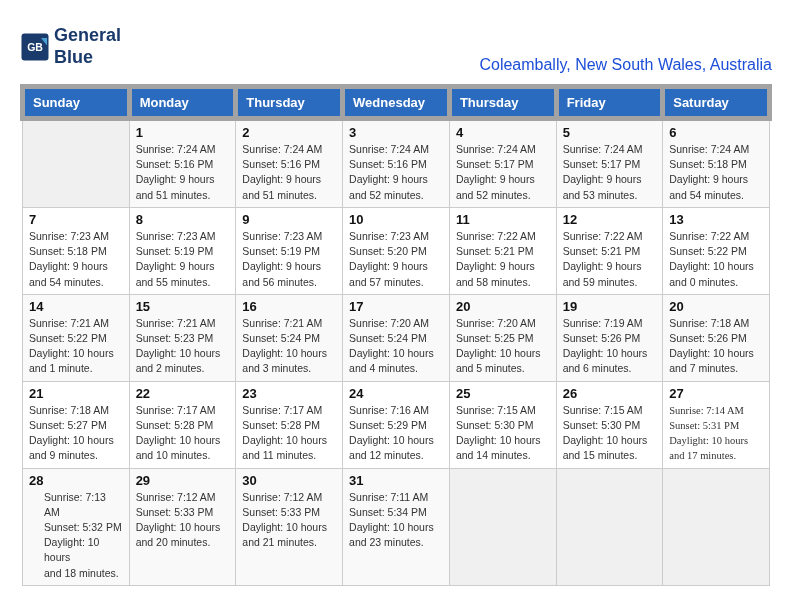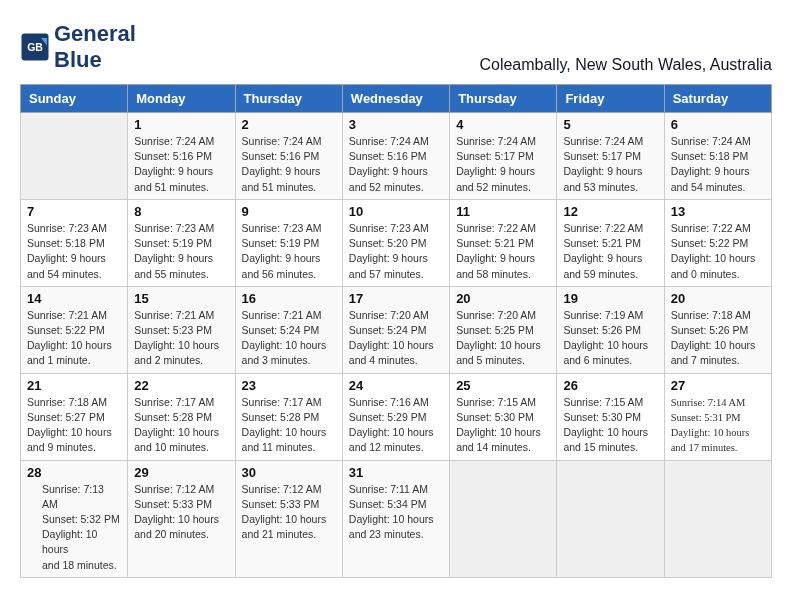--- a/index.html
+++ b/index.html
@@ -14,58 +14,58 @@
       display: flex;
       justify-content: space-between;
       align-items: center;
       margin-bottom: 10px;
     }
     .logo {
       display: flex;
       align-items: center;
     }
     .logo-text {
-      font-size: 22px;
+      font-size: 18px;
       font-weight: bold;
       color: #1a3a6b;
       line-height: 1.2;
     }
     .logo-icon {
       width: 30px;
       height: 30px;
       margin-right: 4px;
     }
     .title-area {
       text-align: right;
     }
     .month-title {
       font-size: 42px;
       font-weight: bold;
       color: #1a3a6b;
       line-height: 1.1;
     }
     .location-title {
       font-size: 16px;
-      color: #0f172a;
+      color: #1d4ed8;
       font-weight: normal;
       margin-top: 36px;
     }
     .calendar-table {
       width: 100%;
       border-collapse: collapse;
       font-size: 11px;
     }
     .calendar-table th {
       background-color: #2a6abf;
       color: white;
       text-align: left;
       padding: 6px 8px;
       font-size: 13px;
       font-weight: bold;
-      border: 1px solid #a3a3a3;
+      border: 5px solid #a3a3a3;
     }
     .calendar-table td {
       border: 1px solid #ccc;
       vertical-align: top;
       padding: 4px 6px;
       width: 107px;
       min-height: 80px;
       background: #fff;
     }
     .calendar-table tr:nth-child(odd) td {

